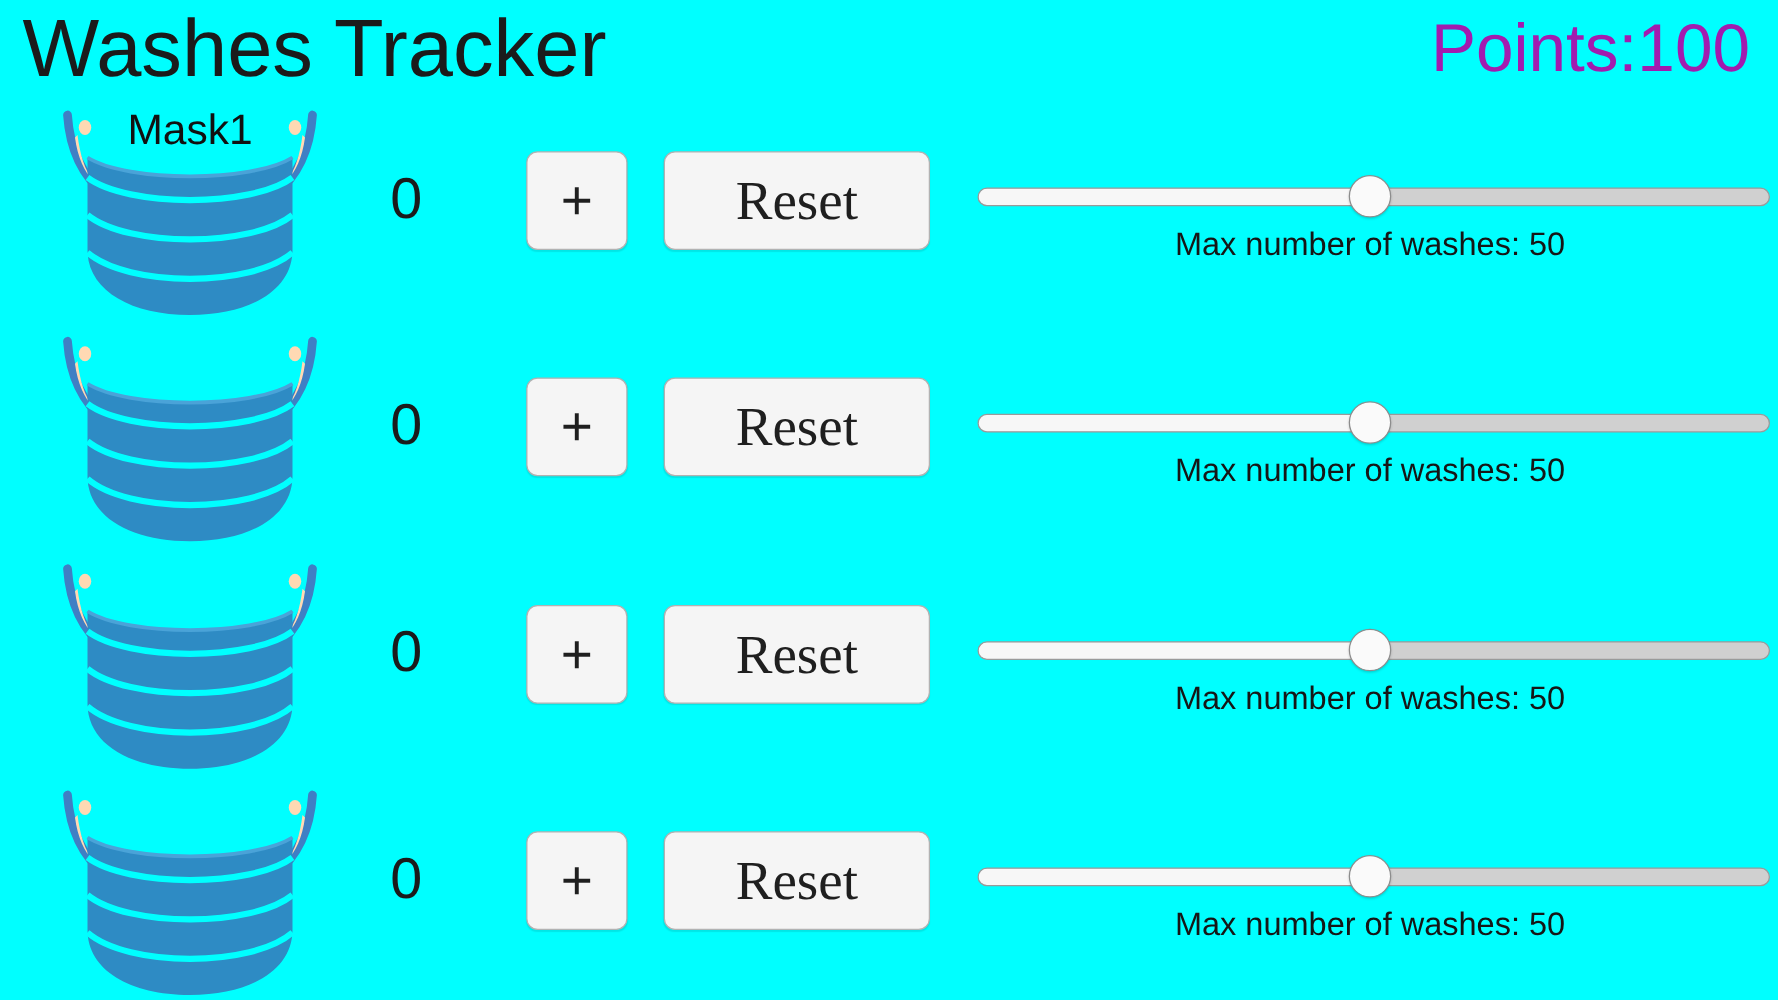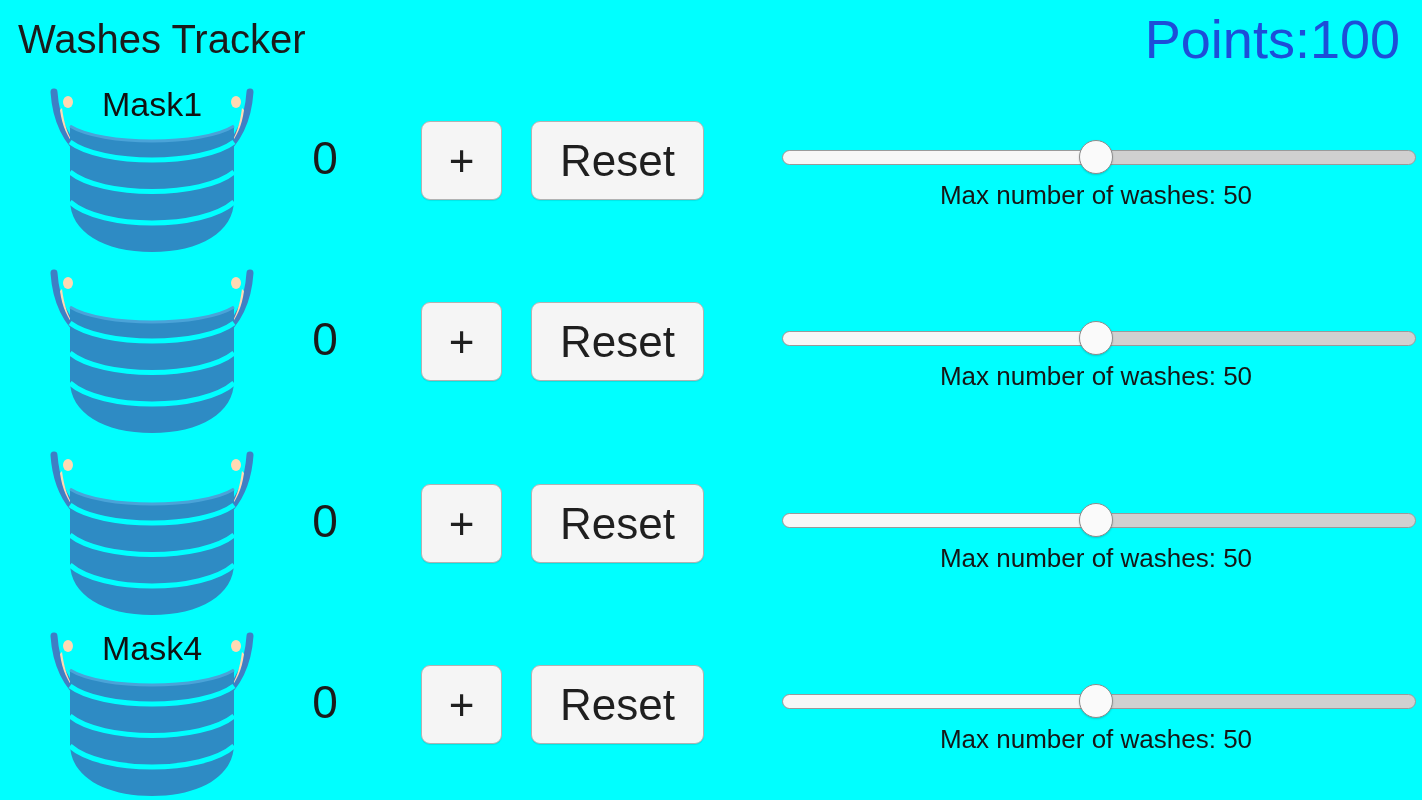--- a/index.html
+++ b/index.html
@@ -22,36 +22,36 @@
     position: absolute;
     left: 0; top: 0;
     width: 1422px;
     height: 78px;
   }
 
   #app-title {
     position: absolute;
     left: 18px;
     top: 6px;
-    font-size: 40px;
+    font-size: 65px;
     font-weight: 300;
     line-height: 66px;
     letter-spacing: 0px;
     color: #1b1b1b;
     white-space: nowrap;
   }
 
   #points-display {
     position: absolute;
     right: 22px;
     top: 6px;
     font-size: 54px;
     font-weight: 300;
     line-height: 66px;
-    color: #1d4ed8;
+    color: #a21caf;
     white-space: nowrap;
   }
 
   
   .mask-row {
     position: absolute;
     left: 0;
     width: 1422px;
     height: 181px;
     margin-left: 20px;
@@ -128,23 +128,24 @@
     top: 43px;
     width: 81px;
     height: 79px;
     font-size: 44px;
     font-weight: 400;
   }
 
   .btn-reset {
     left: 511px;
     top: 43px;
-    width: 173px;
+    width: 213px;
     height: 79px;
     font-size: 44px;
+    font-family: Liberation Serif, serif;
   }
 
   
   .slider-block {
     position: absolute;
     left: 756px;
     top: 34px;
     width: 646px;
     height: 120px;
   }
@@ -332,21 +333,20 @@
       <ellipse cx="36" cy="22" rx="5" ry="6" fill="#ffd9b3"></ellipse>
       <ellipse cx="204" cy="22" rx="5" ry="6" fill="#ffd9b3"></ellipse>
       <path d="M38 46 C70 66 170 66 202 46 L202 120 C202 152 168 172 120 172 C72 172 38 152 38 120 Z" fill="#2e8bc4"></path>
       <g fill="none" stroke="#00ffff" stroke-width="5">
         <path d="M38 62 C70 86 170 86 202 62"></path>
         <path d="M38 92 C70 118 170 118 202 92"></path>
         <path d="M38 122 C70 150 170 150 202 122"></path>
       </g>
       <path d="M38 46 C70 66 170 66 202 46" fill="none" stroke="#4aa3d8" stroke-width="3"></path>
     </svg>
-    <div class="mask-label">Mask4</div>
   </div>
 
   <div class="wash-count">0</div>
 
   <button class="btn btn-increment">+</button>
 
   <button class="btn btn-reset">Reset</button>
 
   <div class="slider-block">
     <div class="slider-track-wrap">

